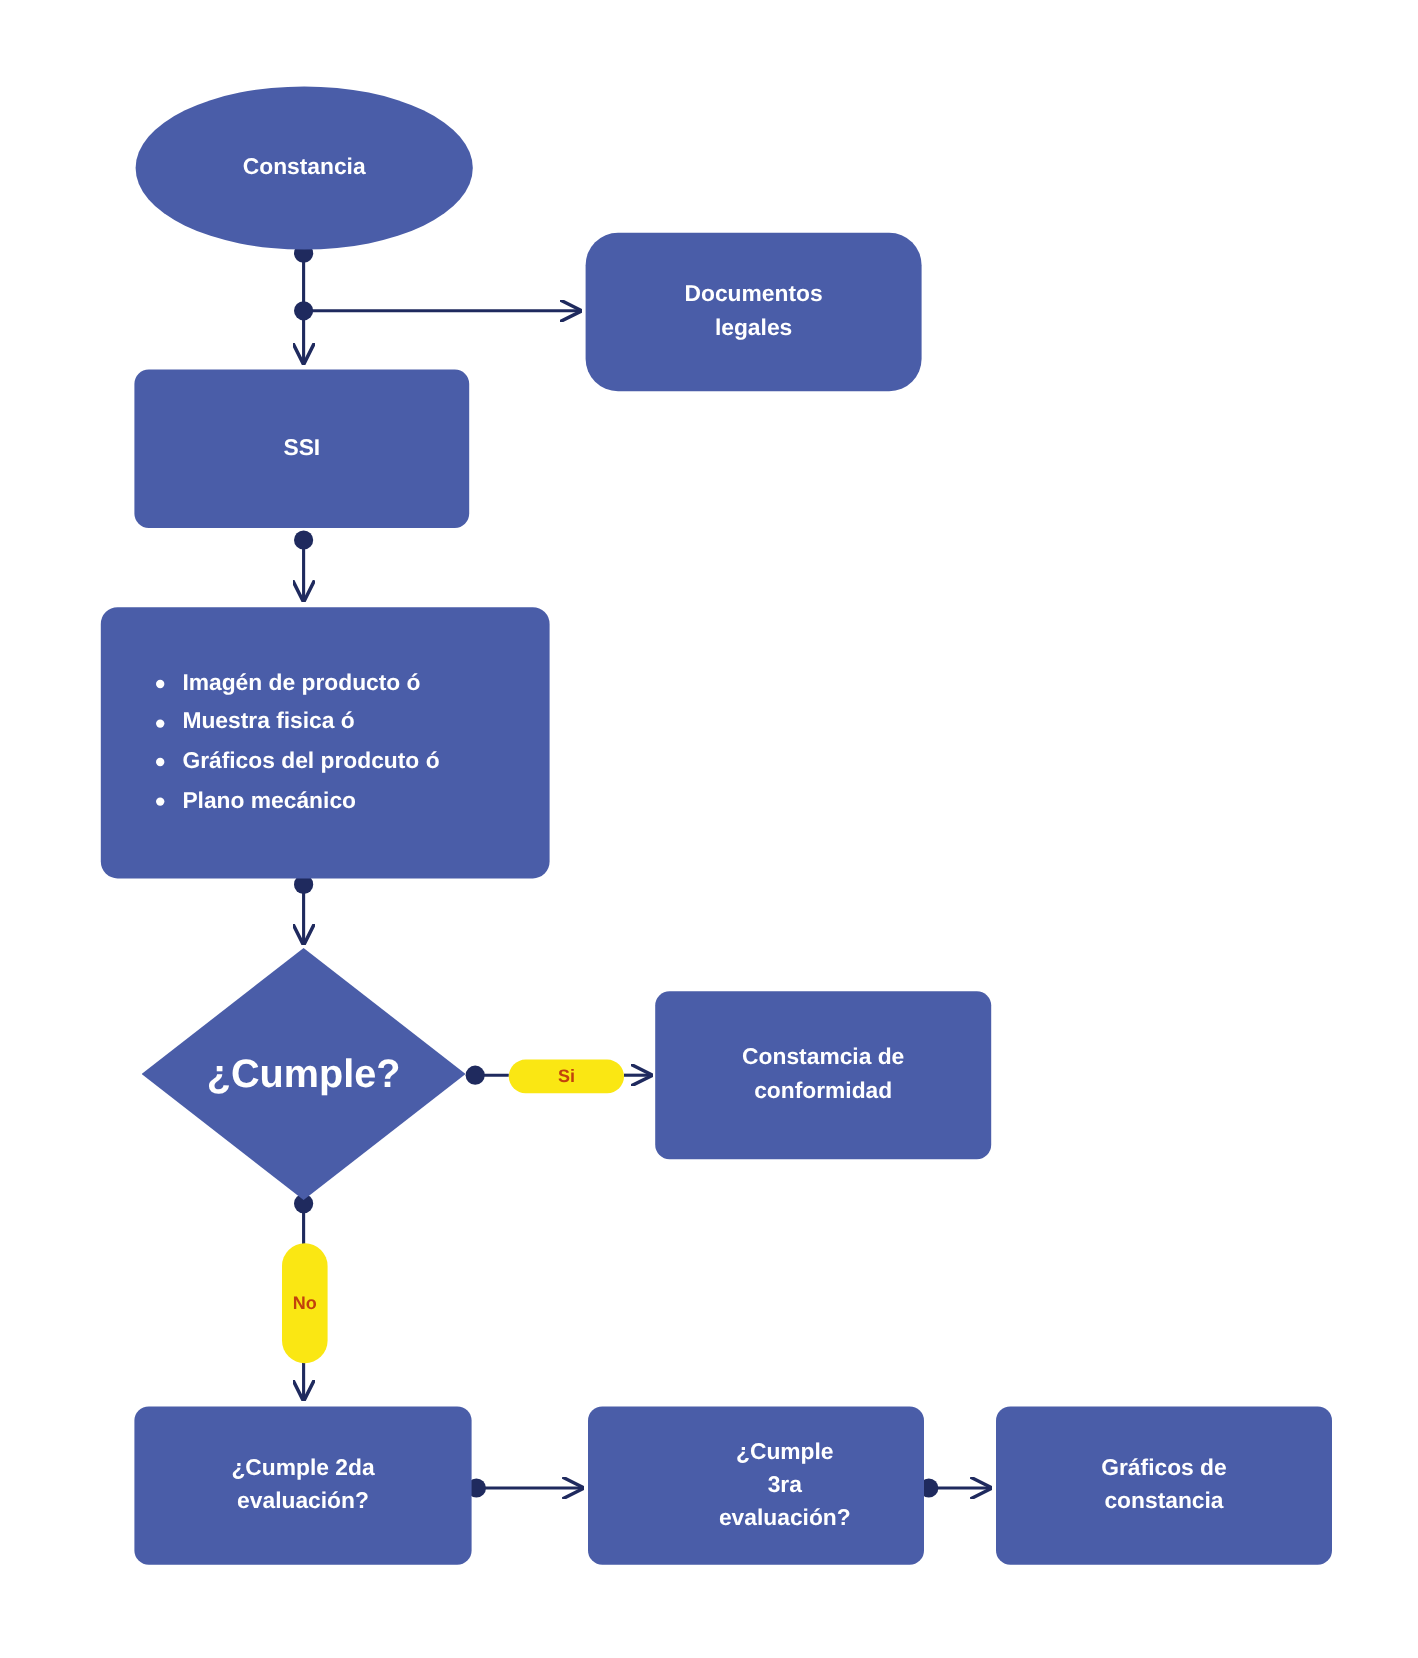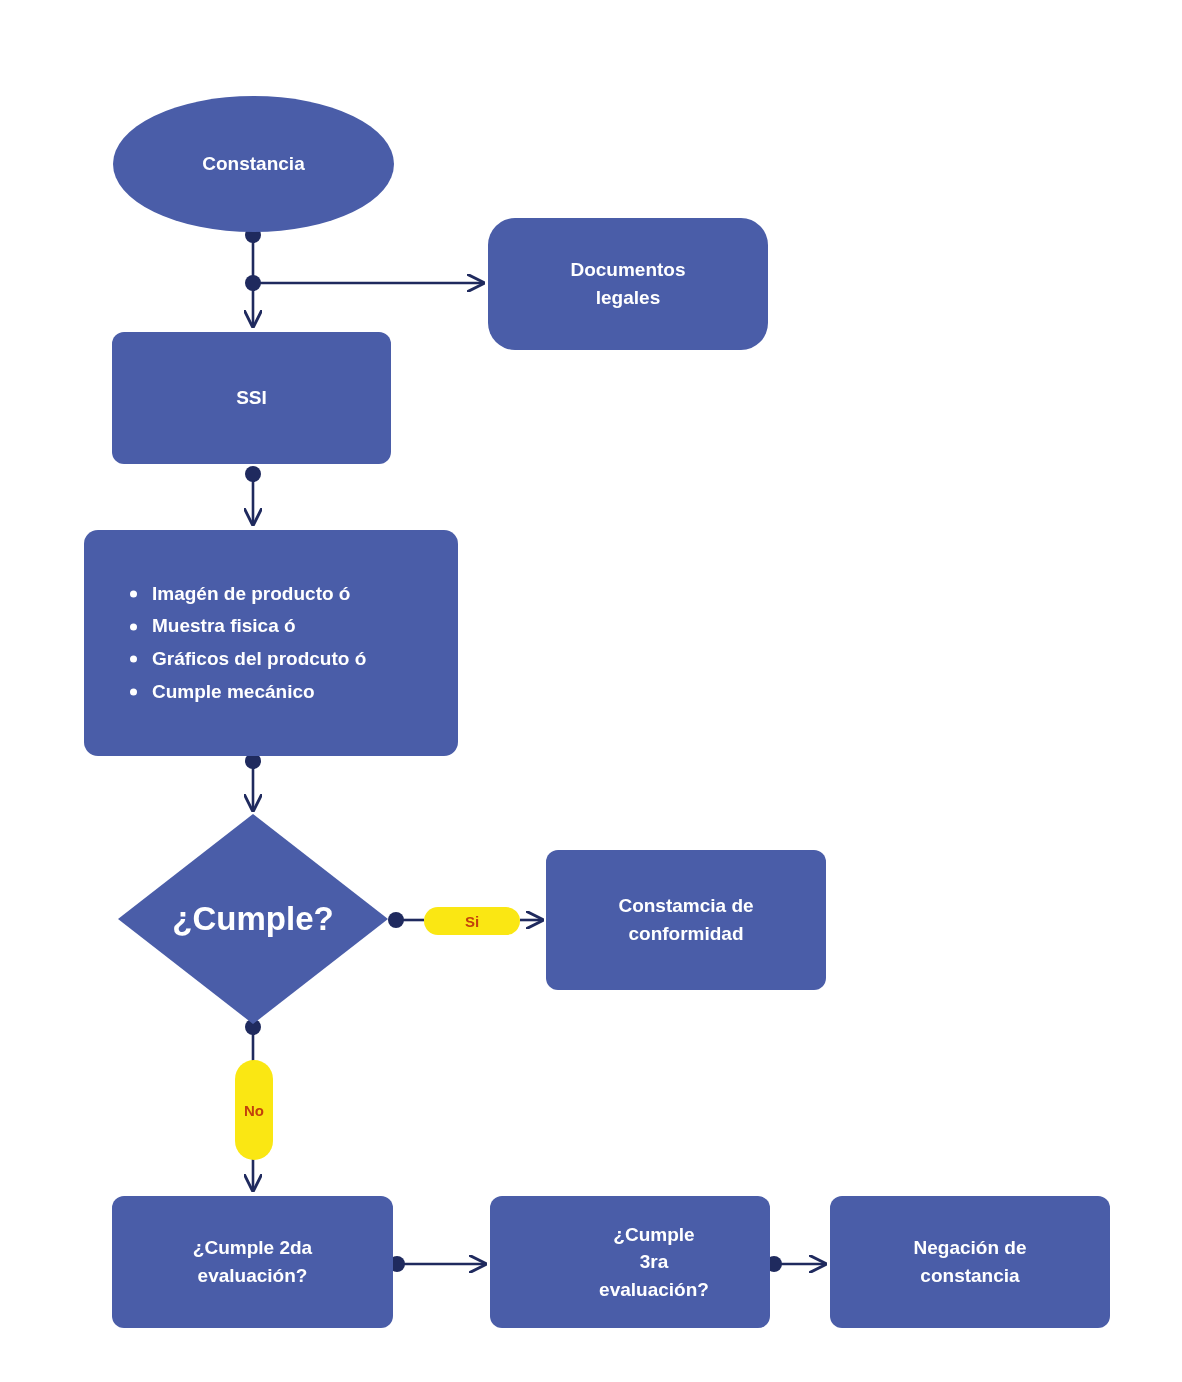--- a/index.html
+++ b/index.html
@@ -9,21 +9,20 @@
   }
   body {
     font-family: "Liberation Sans", sans-serif;
   }
   #canvas {
     position: relative;
     width: 1182px;
     height: 1352px;
     background: #ffffff;
     overflow: hidden;
-    margin-top: 24px;
   }
   svg.edges {
     position: absolute;
     left: 0;
     top: 0;
     width: 1182px;
     height: 1382px;
     pointer-events: none;
   }
   .node {
@@ -217,21 +216,21 @@
 
   <div class="node rect" id="node-ssi">
     <span class="label">SSI</span>
   </div>
 
   <div class="node rect" id="node-requisitos">
     <ul>
       <li>Imagén de producto ó</li>
       <li>Muestra fisica ó</li>
       <li>Gráficos del prodcuto ó</li>
-      <li>Cumple mecánico</li>
+      <li>Plano mecánico</li>
     </ul>
   </div>
 
   <div class="node" id="node-cumple">
     <div class="diamond-shape"></div>
     <span class="label">¿Cumple?</span>
   </div>
 
   <div class="node rect" id="node-conformidad">
     <span class="label">Constamcia de
@@ -243,21 +242,21 @@
 evaluación?</span>
   </div>
 
   <div class="node rect" id="node-cumple3">
     <span class="label">¿Cumple
 3ra
 evaluación?</span>
   </div>
 
   <div class="node rect" id="node-negacion">
-    <span class="label">Negación de
+    <span class="label">Gráficos de
 constancia</span>
   </div>
 
   <div class="edge-label" id="label-si">
     <span>Si</span>
   </div>
 
   <div class="edge-label" id="label-no">
     <span>No</span>
   </div>

